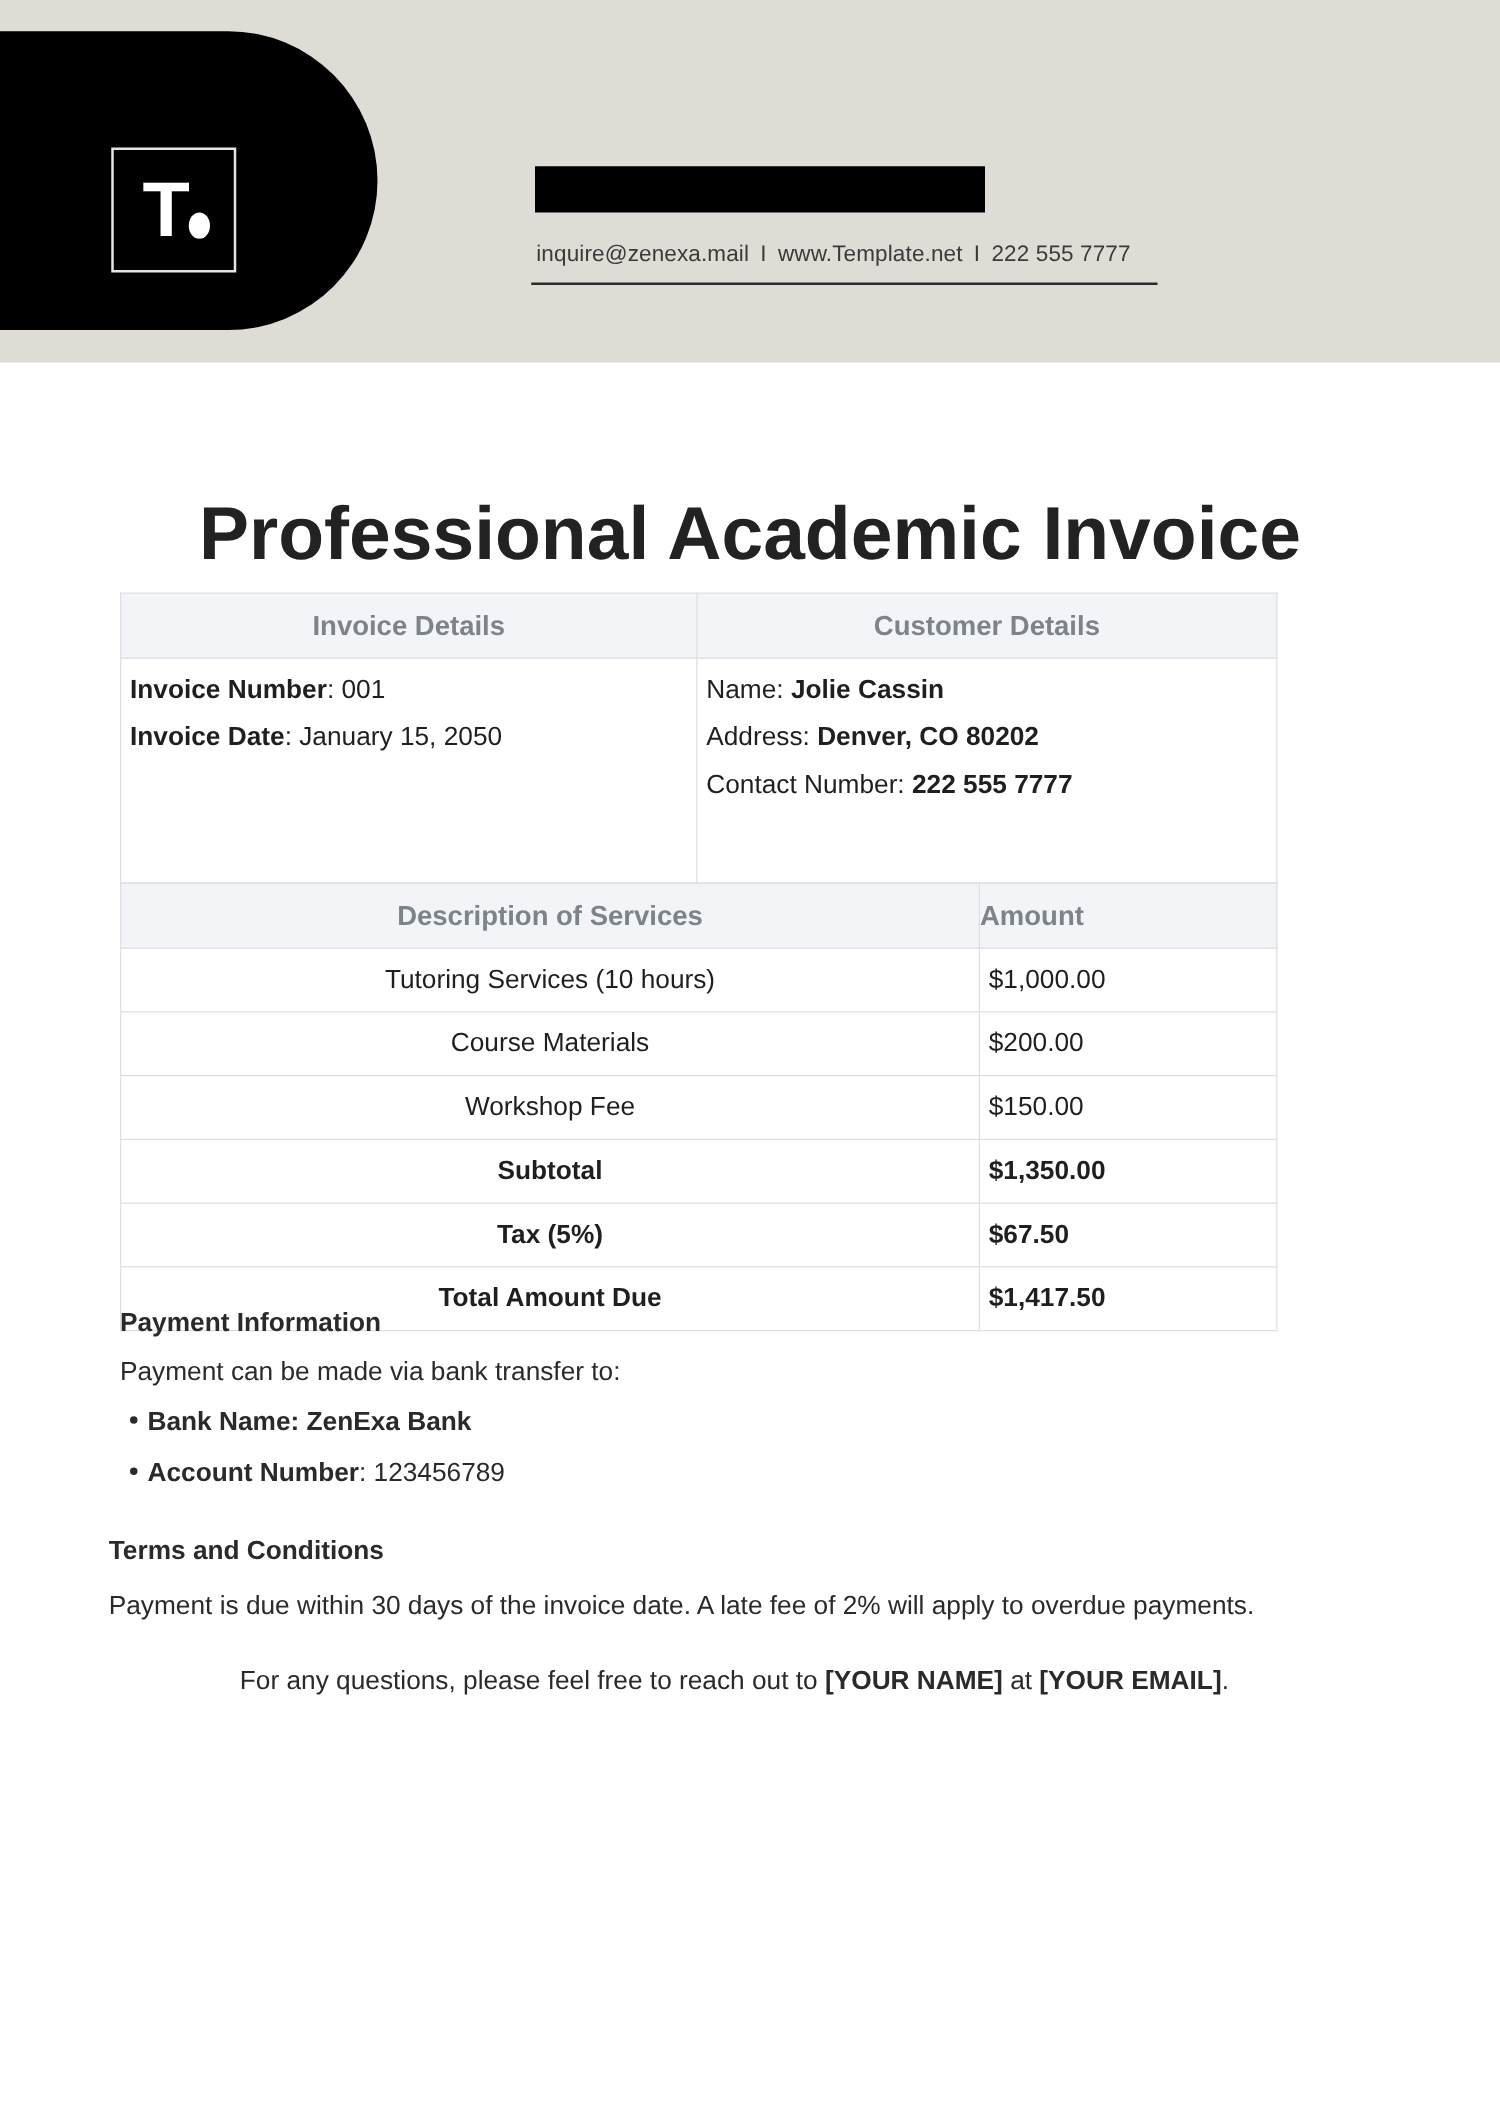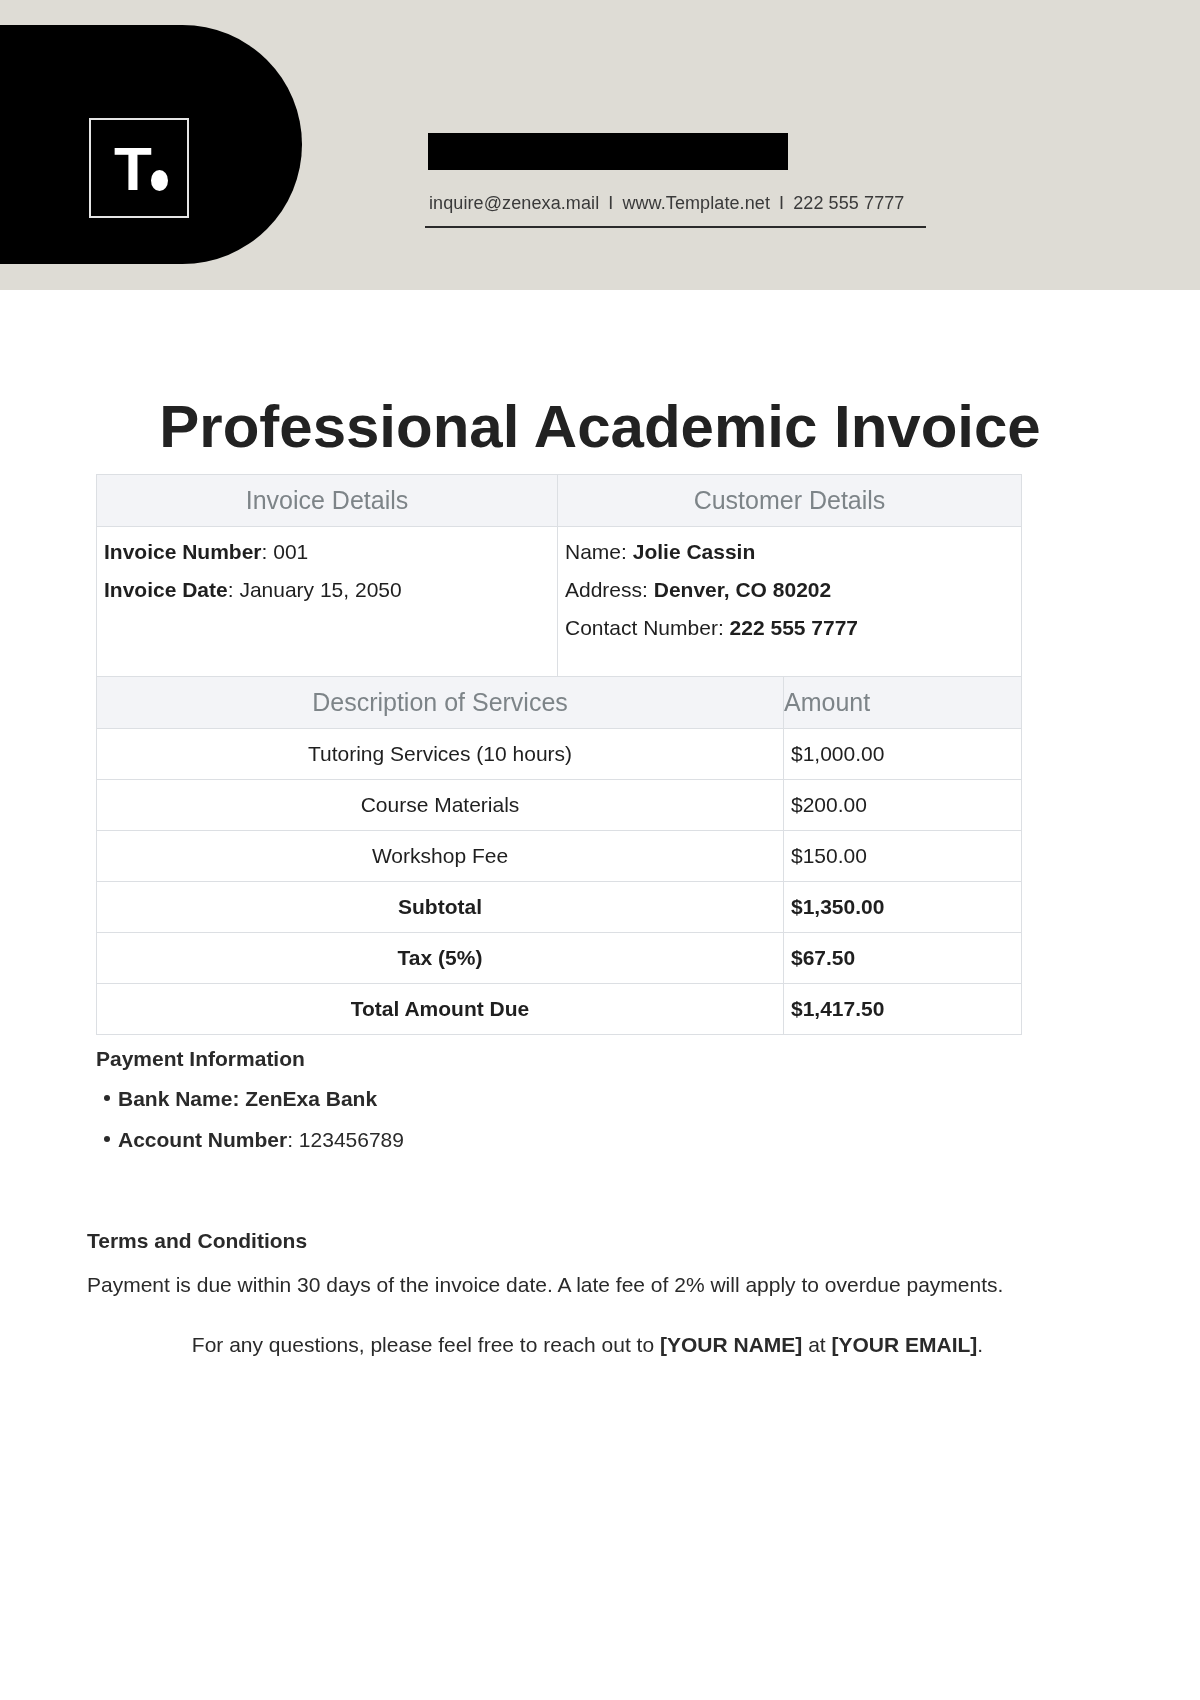--- a/index.html
+++ b/index.html
@@ -13,29 +13,29 @@
   .logo-dot { position: absolute; left: 60px; top: 50px; width: 17px; height: 21px; background: #fff; border-radius: 50%; }
 
   .company-bar { position: absolute; left: 428px; top: 133px; width: 360px; height: 37px; background: #000; }
   .contact-line { position: absolute; left: 429px; top: 193px; font-size: 18px; color: #3a3a3a; letter-spacing: 0.1px; white-space: nowrap; }
   .contact-line .sep { margin: 0 9px; }
   .contact-rule { position: absolute; left: 425px; top: 226px; width: 501px; height: 2px; background: #2b2b2b; }
 
   .title { position: absolute; left: 0; width: 1200px; top: 392px; text-align: center; font-size: 60px; font-weight: bold; color: #222; }
 
   table { border-collapse: collapse; position: absolute; left: 96px; width: 926px; font-size: 21px; }
-  th { background: #f3f4f7; color: #7d8488; font-weight: normal; font-size: 25px; height: 52px; border: 1px solid #dcdfe3; text-align: center; }
+  th { background: #f3f4f7; color: #7d8488; font-weight: bold; font-size: 22px; height: 52px; border: 1px solid #dcdfe3; text-align: center; }
   td { border: 1px solid #dcdfe3; color: #1f1f1f; padding: 0 7px; }
 
   .details-table { top: 474px; }
   .details-table td { vertical-align: top; padding-top: 10px; padding-bottom: 8px; height: 180px; }
   .details-table .line { height: 38px; line-height: 30px; }
   .col-left { width: 461px; }
 
-  .services-table { top: 676px; }
+  .services-table { top: 706px; }
   .services-table td { height: 51px; text-align: center; }
   .services-table .amt { text-align: left; width: 238px; }
   .bold { font-weight: bold; }
 
   .payment { position: absolute; left: 96px; top: 1042px; width: 1000px; font-size: 21px; color: #2a2a2a; }
   .section-heading { font-weight: bold; font-size: 21px; height: 39px; line-height: 34px; }
   .para { height: 39px; line-height: 34px; }
   .bullet { height: 41px; line-height: 36px; padding-left: 8px; }
   .bullet .dot { display: inline-block; width: 6px; height: 6px; background: #2a2a2a; border-radius: 50%; vertical-align: middle; margin-right: 8px; position: relative; top: -2px; }
 
@@ -110,20 +110,21 @@
   </tr>
   <tr>
     <td class="bold">Total Amount Due</td>
     <td class="amt bold">$1,417.50</td>
   </tr>
 </tbody>
   </table>
 
 <div class="payment">
   <div class="section-heading">Payment Information</div>
+  <div class="para">Payment can be made via bank transfer to:</div>
   <div class="bullet">
     <span class="dot"></span><span class="bold">Bank Name</span><span class="bold">: </span><span class="bold">ZenExa Bank</span>
   </div>
   <div class="bullet">
     <span class="dot"></span><span class="bold">Account Number</span>: <span>123456789</span>
   </div>
 </div>
 
 <div class="terms">
   <div class="section-heading">Terms and Conditions</div>

